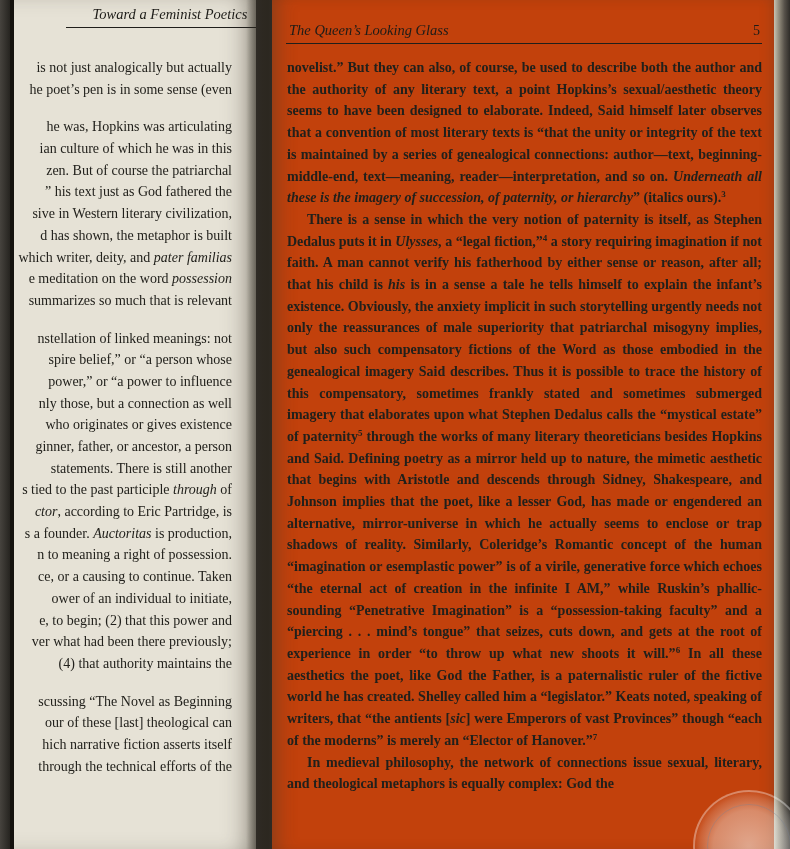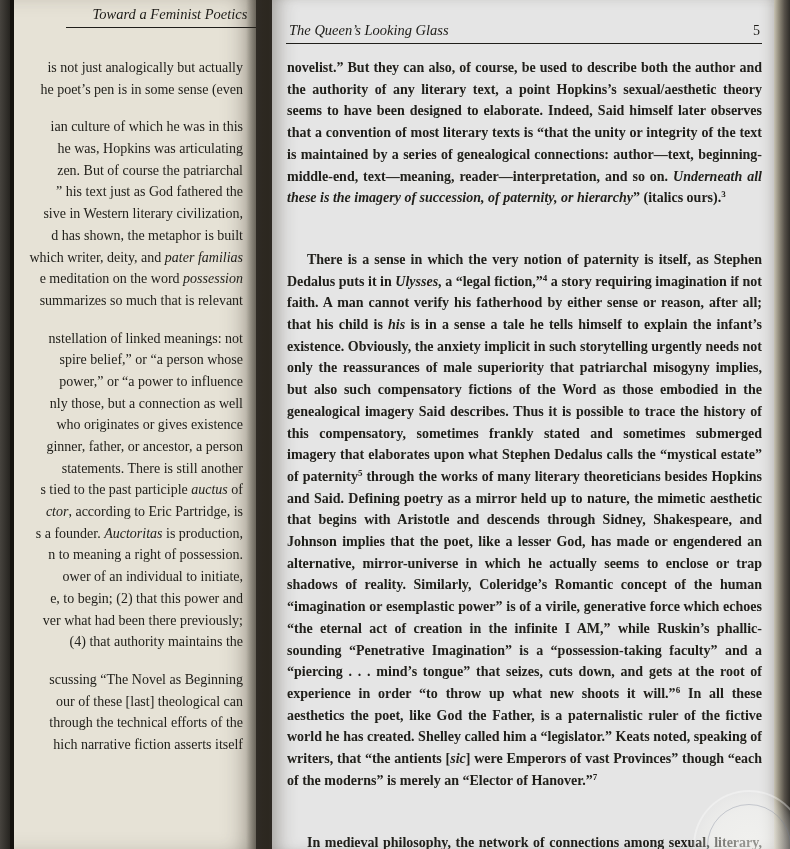--- a/index.html
+++ b/index.html
@@ -35,34 +35,34 @@
   .lp-rule{height:1px;background:#201f1b;margin:4px 0 0 52px;}
   .lp-body{
     margin-top:29px;
     padding-right:9px;
     font-size:14px;
     line-height:21.7px;
     color:#22211c;
   }
   .lp-group{margin-bottom:16px;}
   .lp-line{position:relative;height:21.7px;overflow:hidden;}
-  .lp-line>span{position:absolute;right:4px;top:0;white-space:nowrap;}
+  .lp-line>span{position:absolute;right:15px;top:0;white-space:nowrap;}
   .gutter{
     position:absolute;top:0;bottom:0;left:246px;width:40px;
     background:linear-gradient(to right,
       rgba(43,38,30,0) 0%,
       rgba(43,38,30,.75) 40%,
       rgba(43,38,30,.88) 55%,
       rgba(43,38,30,.35) 75%,
       rgba(43,38,30,0) 100%);
     pointer-events:none;
   }
   .right-page{
     left:272px;width:502px;
-    background:#e5e5e5;
+    background:#c2410c;
     box-shadow:inset 16px 0 20px -12px rgba(62,55,44,.45),
                inset -10px 0 14px -10px rgba(62,55,44,.35);
   }
   .rp-header{
     display:flex;justify-content:space-between;align-items:baseline;
     margin:22px 14px 0 17px;
     font-style:italic;
     font-size:14.5px;
     color:#1d1c18;
   }
@@ -70,21 +70,21 @@
   .rp-rule{height:1px;background:#201f1b;margin:4px 12px 0 14px;}
   .rp-body{
     margin:13px 12px 0 15px;
     font-size:14px;
     line-height:21.7px;
     text-align:justify;
     color:#21201b;
     font-weight:bold;
   }
   .rp-body p{margin:0;}
-  .rp-body p.indent{text-indent:20px;margin-top:40px;}
+  .rp-body p.indent{text-indent:20px;}
   i{font-style:italic;}
   sup{font-size:9px;line-height:0;vertical-align:baseline;position:relative;top:-5px;}
   .edge-right{
     position:absolute;top:0;bottom:0;left:774px;width:16px;
     background:linear-gradient(to right,#c7c2b2 0%,#938d7d 30%,#57524a 65%,#2e2c28 100%);
   }
   .watermark{
     position:absolute;
     left:693px;top:790px;
     width:112px;height:112px;
@@ -118,26 +118,26 @@
         <div class="lp-group">
           <div class="lp-line">
             <span>is not just analogically but actually</span>
           </div>
           <div class="lp-line">
             <span>he poet’s pen is in some sense (even</span>
           </div>
         </div>
         <div class="lp-group">
           <div class="lp-line">
+            <span>he was, Hopkins was articulating</span>
+          </div>
+          <div class="lp-line">
             <span>ian culture of which he was in this</span>
           </div>
           <div class="lp-line">
-            <span>he was, Hopkins was articulating</span>
-          </div>
-          <div class="lp-line">
             <span>zen. But of course the patriarchal</span>
           </div>
           <div class="lp-line">
             <span>” his text just as God fathered the</span>
           </div>
           <div class="lp-line">
             <span>sive in Western literary civilization,</span>
           </div>
           <div class="lp-line">
             <span>d has shown, the metaphor is built</span>
@@ -168,73 +168,76 @@
           <div class="lp-line">
             <span>who originates or gives existence</span>
           </div>
           <div class="lp-line">
             <span>ginner, father, or ancestor, a person</span>
           </div>
           <div class="lp-line">
             <span>statements. There is still another</span>
           </div>
           <div class="lp-line">
-            <span>s tied to the past participle <i>auctus</i> of</span>
+            <span>s tied to the past participle <i>through</i> of</span>
           </div>
           <div class="lp-line">
             <span><i>ctor</i>, according to Eric Partridge, is</span>
           </div>
           <div class="lp-line">
             <span>s a founder. <i>Auctoritas</i> is production,</span>
           </div>
           <div class="lp-line">
             <span>n to meaning a right of possession.</span>
           </div>
           <div class="lp-line">
+            <span>ce, or a causing to continue. Taken</span>
+          </div>
+          <div class="lp-line">
             <span>ower of an individual to initiate,</span>
           </div>
           <div class="lp-line">
             <span>e, to begin; (2) that this power and</span>
           </div>
           <div class="lp-line">
             <span>ver what had been there previously;</span>
           </div>
           <div class="lp-line">
             <span>(4) that authority maintains the</span>
           </div>
         </div>
         <div class="lp-group">
           <div class="lp-line">
             <span>scussing “The Novel as Beginning</span>
           </div>
           <div class="lp-line">
             <span>our of these [last] theological can</span>
           </div>
           <div class="lp-line">
+            <span>hich narrative fiction asserts itself</span>
+          </div>
+          <div class="lp-line">
             <span>through the technical efforts of the</span>
-          </div>
-          <div class="lp-line">
-            <span>hich narrative fiction asserts itself</span>
           </div>
         </div>
       </div>
   </div>
 
   <div class="gutter"></div>
 
   <div class="page right-page">
     <div class="rp-header">
       <span>The Queen’s Looking Glass</span>
       <span class="pageno">5</span>
     </div>
     <div class="rp-rule"></div>
     <div class="rp-body">
         <p>novelist.” But they can also, of course, be used to describe both the author and the authority of any literary text, a point Hopkins’s sexual/aesthetic theory seems to have been designed to elaborate. Indeed, Said himself later observes that a convention of most literary texts is “that the unity or integrity of the text is maintained by a series of genealogical connections: author—text, beginning-middle-end, text—meaning, reader—interpretation, and so on. <i>Underneath all these is the imagery of succession, of paternity, or hierarchy</i>” (italics ours).<sup>3</sup></p>
         <p class="indent">There is a sense in which the very notion of paternity is itself, as Stephen Dedalus puts it in <i>Ulysses</i>, a “legal fiction,”<sup>4</sup> a story requiring imagination if not faith. A man cannot verify his fatherhood by either sense or reason, after all; that his child is <i>his</i> is in a sense a tale he tells himself to explain the infant’s existence. Obviously, the anxiety implicit in such storytelling urgently needs not only the reassurances of male superiority that patriarchal misogyny implies, but also such compensatory fictions of the Word as those embodied in the genealogical imagery Said describes. Thus it is possible to trace the history of this compensatory, sometimes frankly stated and sometimes submerged imagery that elaborates upon what Stephen Dedalus calls the “mystical estate” of paternity<sup>5</sup> through the works of many literary theoreticians besides Hopkins and Said. Defining poetry as a mirror held up to nature, the mimetic aesthetic that begins with Aristotle and descends through Sidney, Shakespeare, and Johnson implies that the poet, like a lesser God, has made or engendered an alternative, mirror-universe in which he actually seems to enclose or trap shadows of reality. Similarly, Coleridge’s Romantic concept of the human “imagination or esemplastic power” is of a virile, generative force which echoes “the eternal act of creation in the infinite I AM,” while Ruskin’s phallic-sounding “Penetrative Imagination” is a “possession-taking faculty” and a “piercing . . . mind’s tongue” that seizes, cuts down, and gets at the root of experience in order “to throw up what new shoots it will.”<sup>6</sup> In all these aesthetics the poet, like God the Father, is a paternalistic ruler of the fictive world he has created. Shelley called him a “legislator.” Keats noted, speaking of writers, that “the antients [<i>sic</i>] were Emperors of vast Provinces” though “each of the moderns” is merely an “Elector of Hanover.”<sup>7</sup></p>
-        <p class="indent">In medieval philosophy, the network of connections among sexual, literary, and theological metaphors is equally complex: God the</p>
+        <p class="indent">In medieval philosophy, the network of connections issue sexual, literary, and theological metaphors is equally complex: God the</p>
       </div>
   </div>
 
   <div class="edge-right"></div>
 
   <div class="watermark"></div>
 
 </div>
 
 </body></html>

